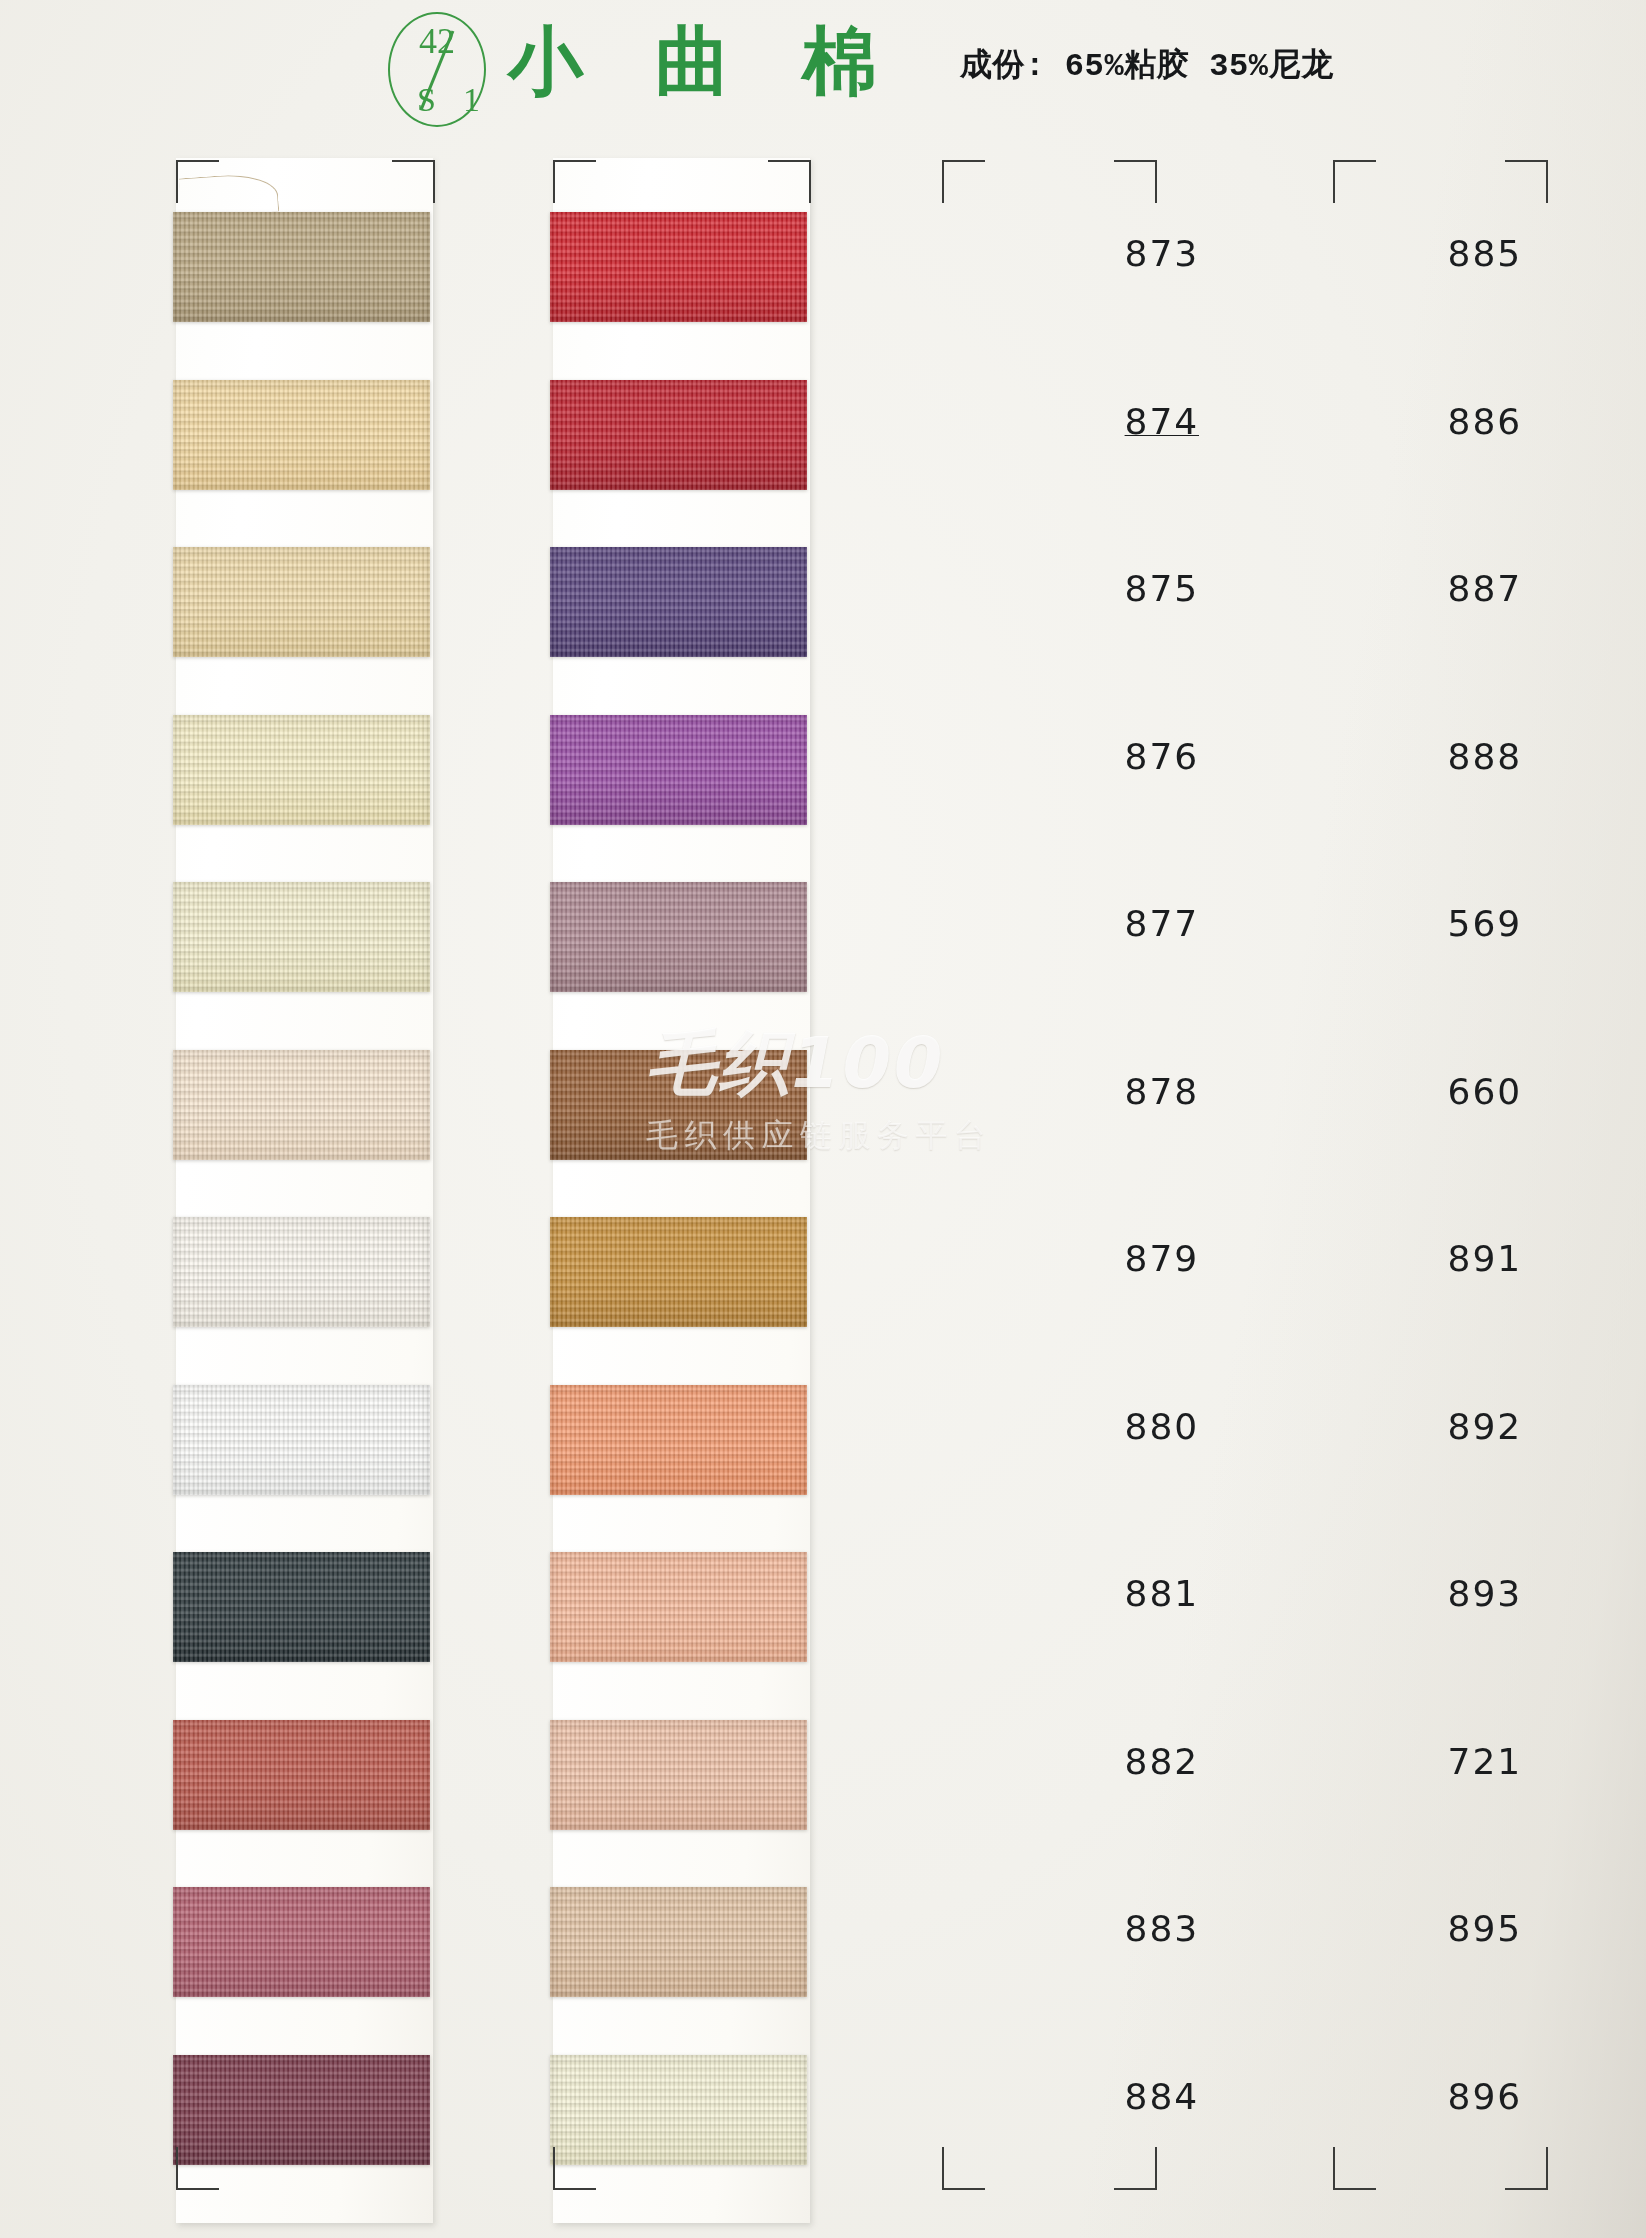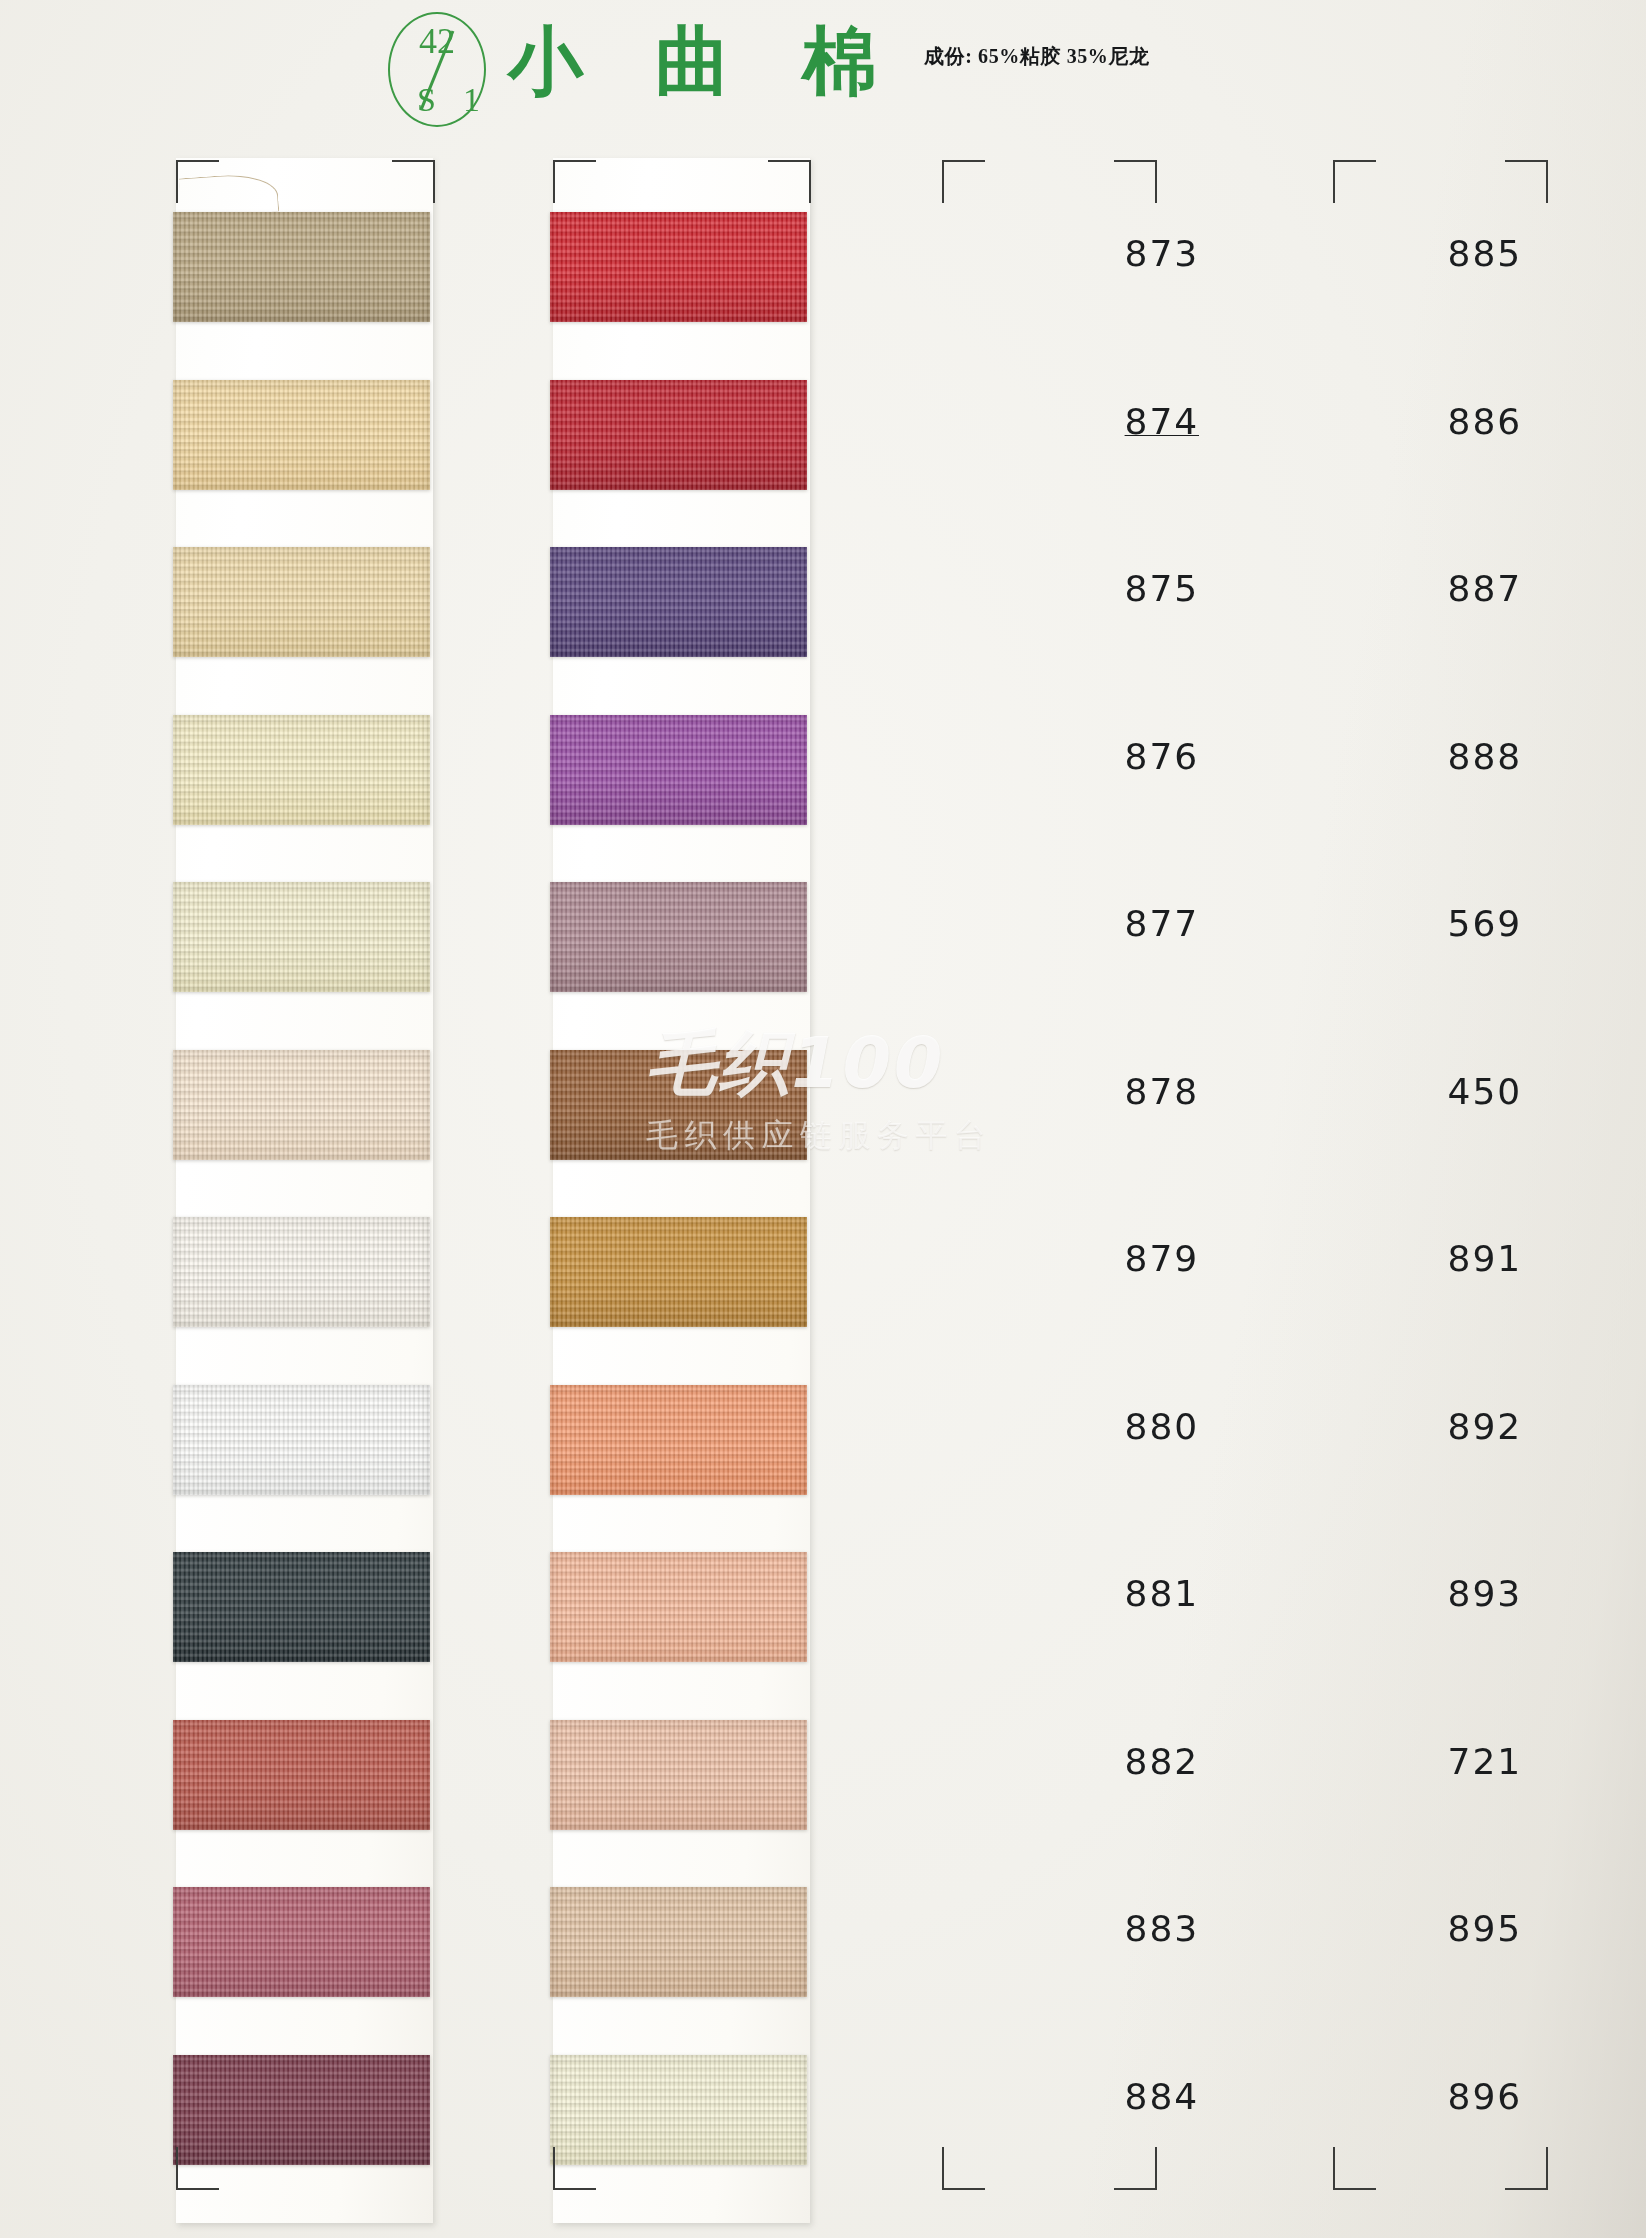--- a/index.html
+++ b/index.html
@@ -41,23 +41,23 @@
     font-size:34px;font-family:"Liberation Serif","DejaVu Serif",serif;line-height:1;
     letter-spacing:27px;text-indent:27px;
   }
   .title{
     position:absolute;left:508px;top:13px;
     font-size:75px;font-weight:bold;color:#2e9443;
     letter-spacing:23px;line-height:97px;
     font-family:"DejaVu Sans","Liberation Sans",sans-serif;
   }
   .composition{
-    position:absolute;left:924px;top:43px;
-    font-size:20px;font-weight:bold;color:#16181a;letter-spacing:0.6px;
-    font-family:Liberation Serif, serif;
+    position:absolute;left:960px;top:43px;
+    font-size:32px;font-weight:bold;color:#16181a;letter-spacing:0.6px;
+    font-family:Liberation Mono, monospace;
   }
 
   
   .strip{
     position:absolute;top:158px;width:257px;height:2065px;
     background:linear-gradient(95deg,#fdfdfb 0%,#ffffff 22%,#fcfbf7 78%,#f4f2ec 100%);
     box-shadow:1.9px 2.6px 5.8px rgba(120,118,110,.22);
   }
   #strip-1{left:176px;}
   #strip-2{left:553px;}
@@ -343,21 +343,21 @@
       <div class="row" style="top: 535px;">
         <div class="label" style="top: 36px;"><span class="code">887</span></div>
       </div>
       <div class="row" style="top: 703px;">
         <div class="label" style="top: 36px;"><span class="code">888</span></div>
       </div>
       <div class="row" style="top: 870px;">
         <div class="label" style="top: 36px;"><span class="code">569</span></div>
       </div>
       <div class="row" style="top: 1038px;">
-        <div class="label" style="top: 36px;"><span class="code">450</span></div>
+        <div class="label" style="top: 36px;"><span class="code">660</span></div>
       </div>
       <div class="row" style="top: 1205px;">
         <div class="label" style="top: 36px;"><span class="code">891</span></div>
       </div>
       <div class="row" style="top: 1373px;">
         <div class="label" style="top: 36px;"><span class="code">892</span></div>
       </div>
       <div class="row" style="top: 1540px;">
         <div class="label" style="top: 36px;"><span class="code">893</span></div>
       </div>

